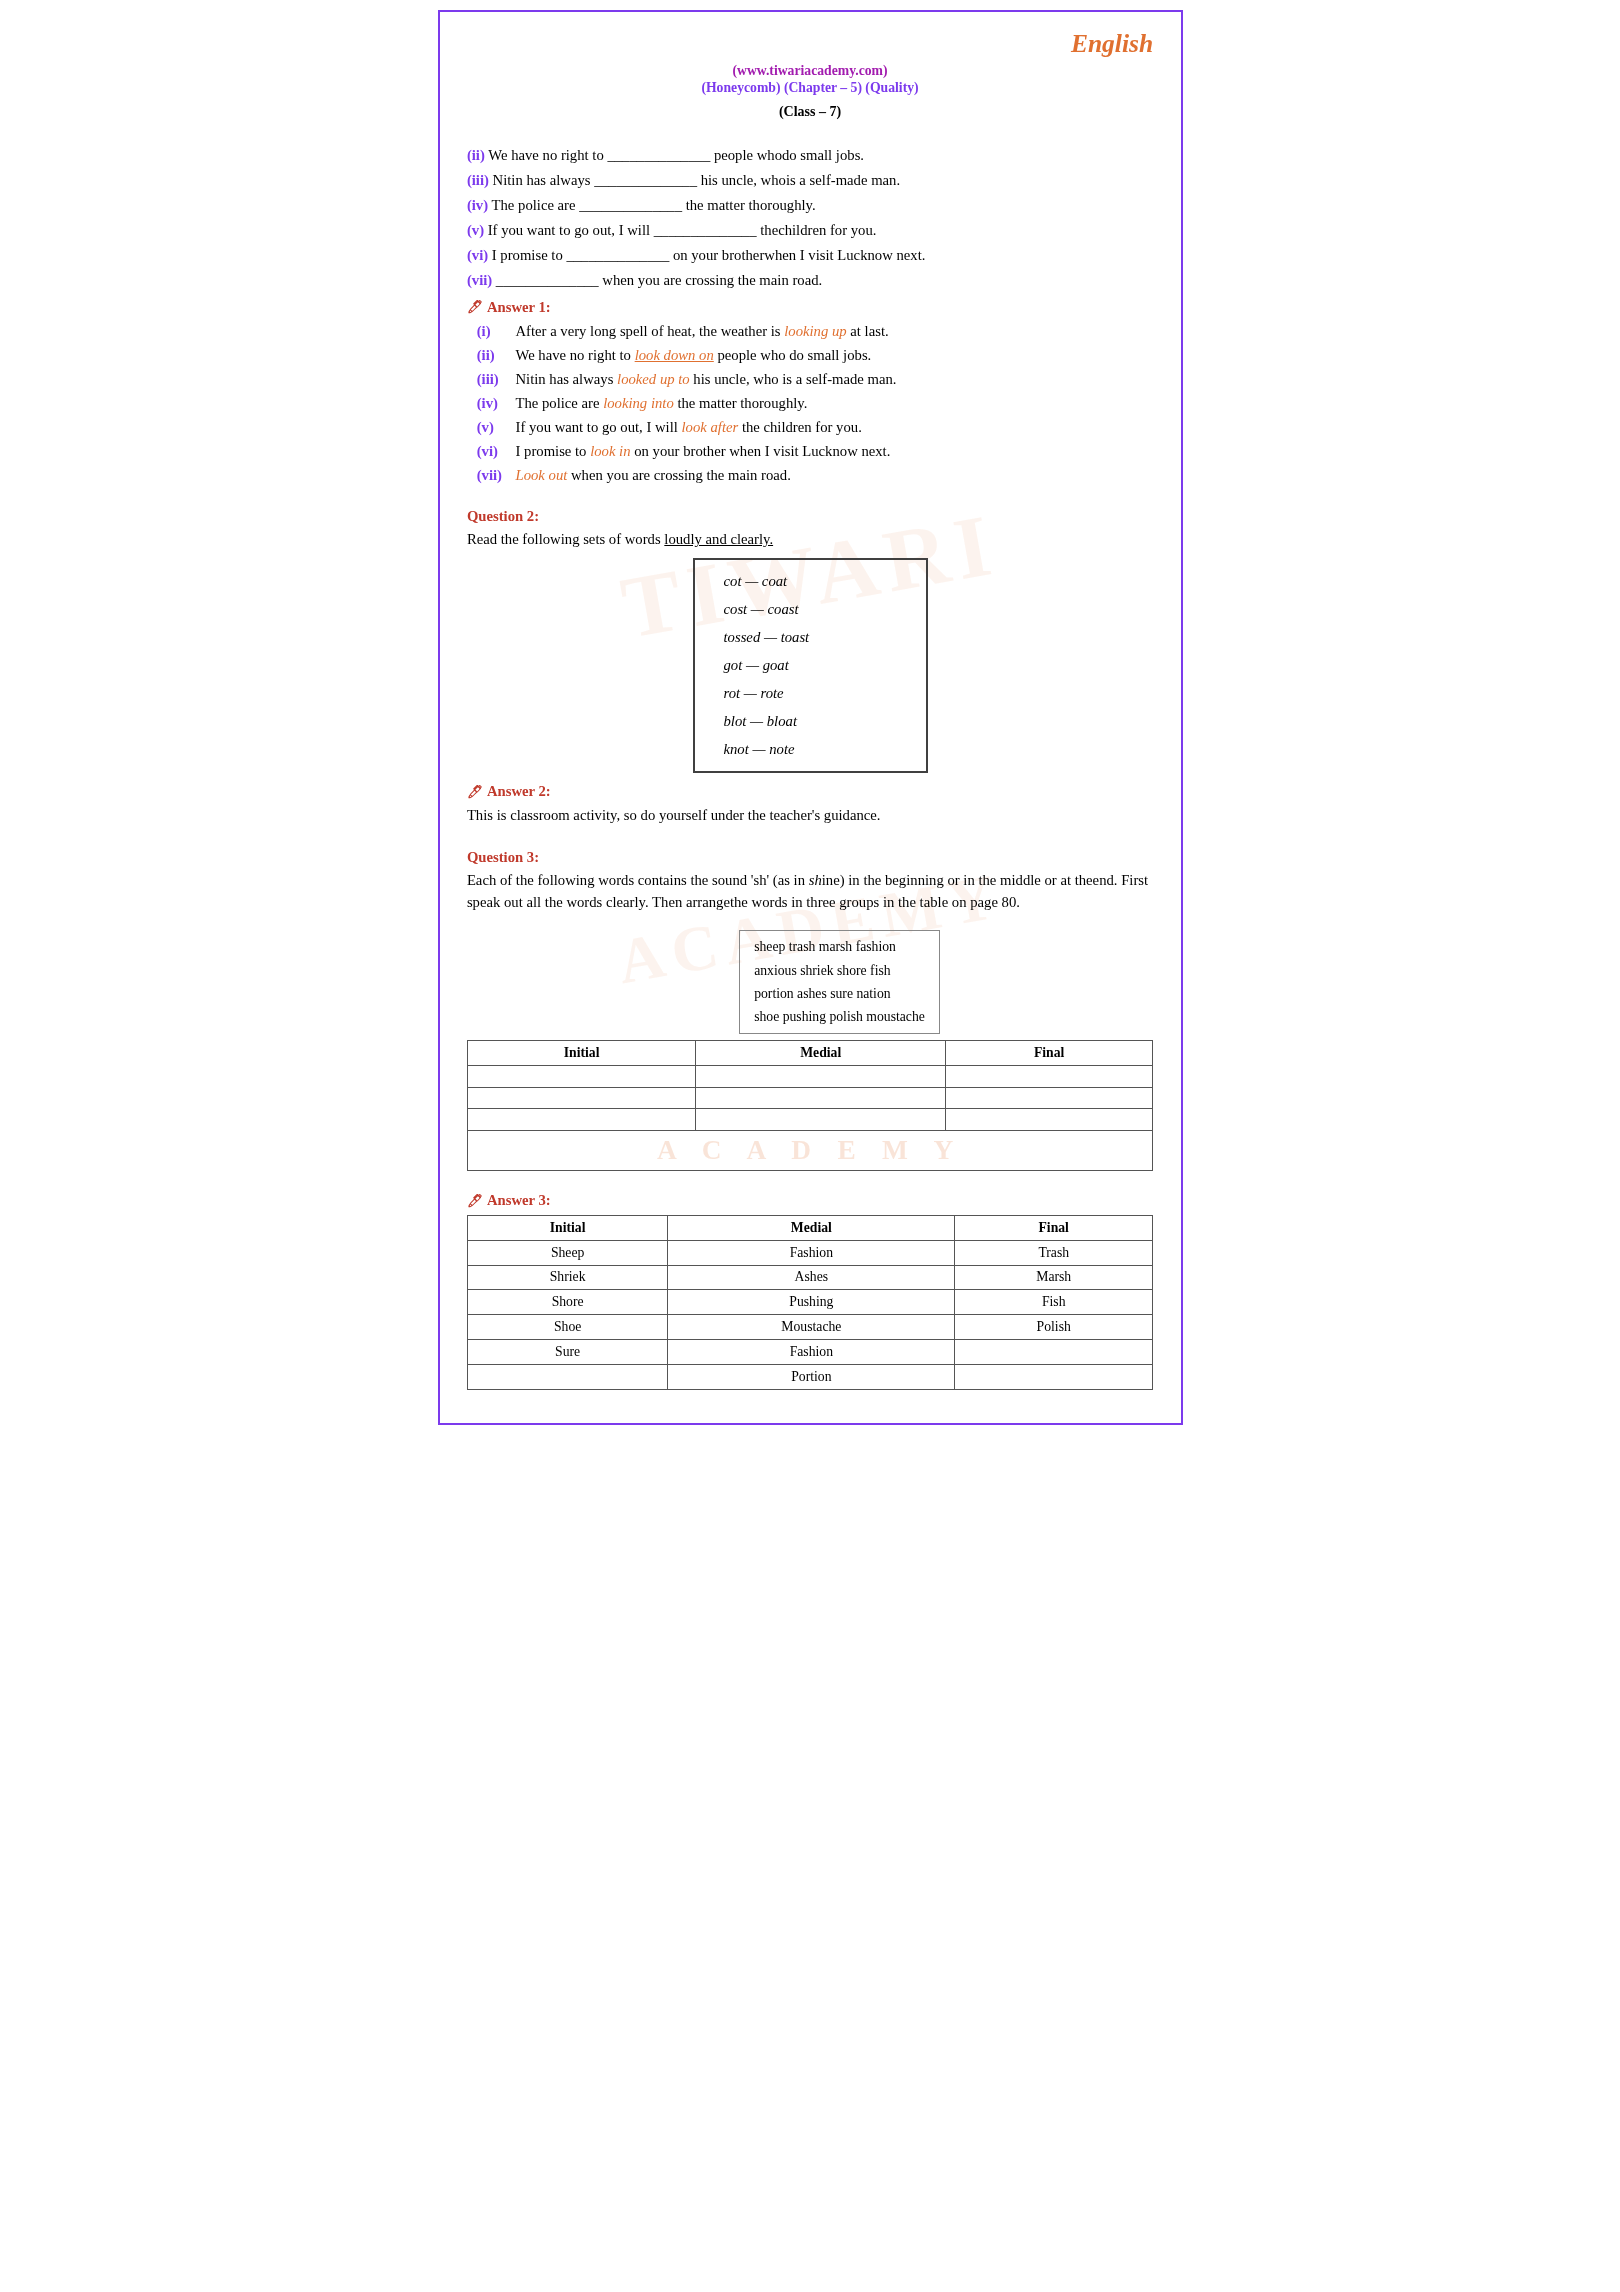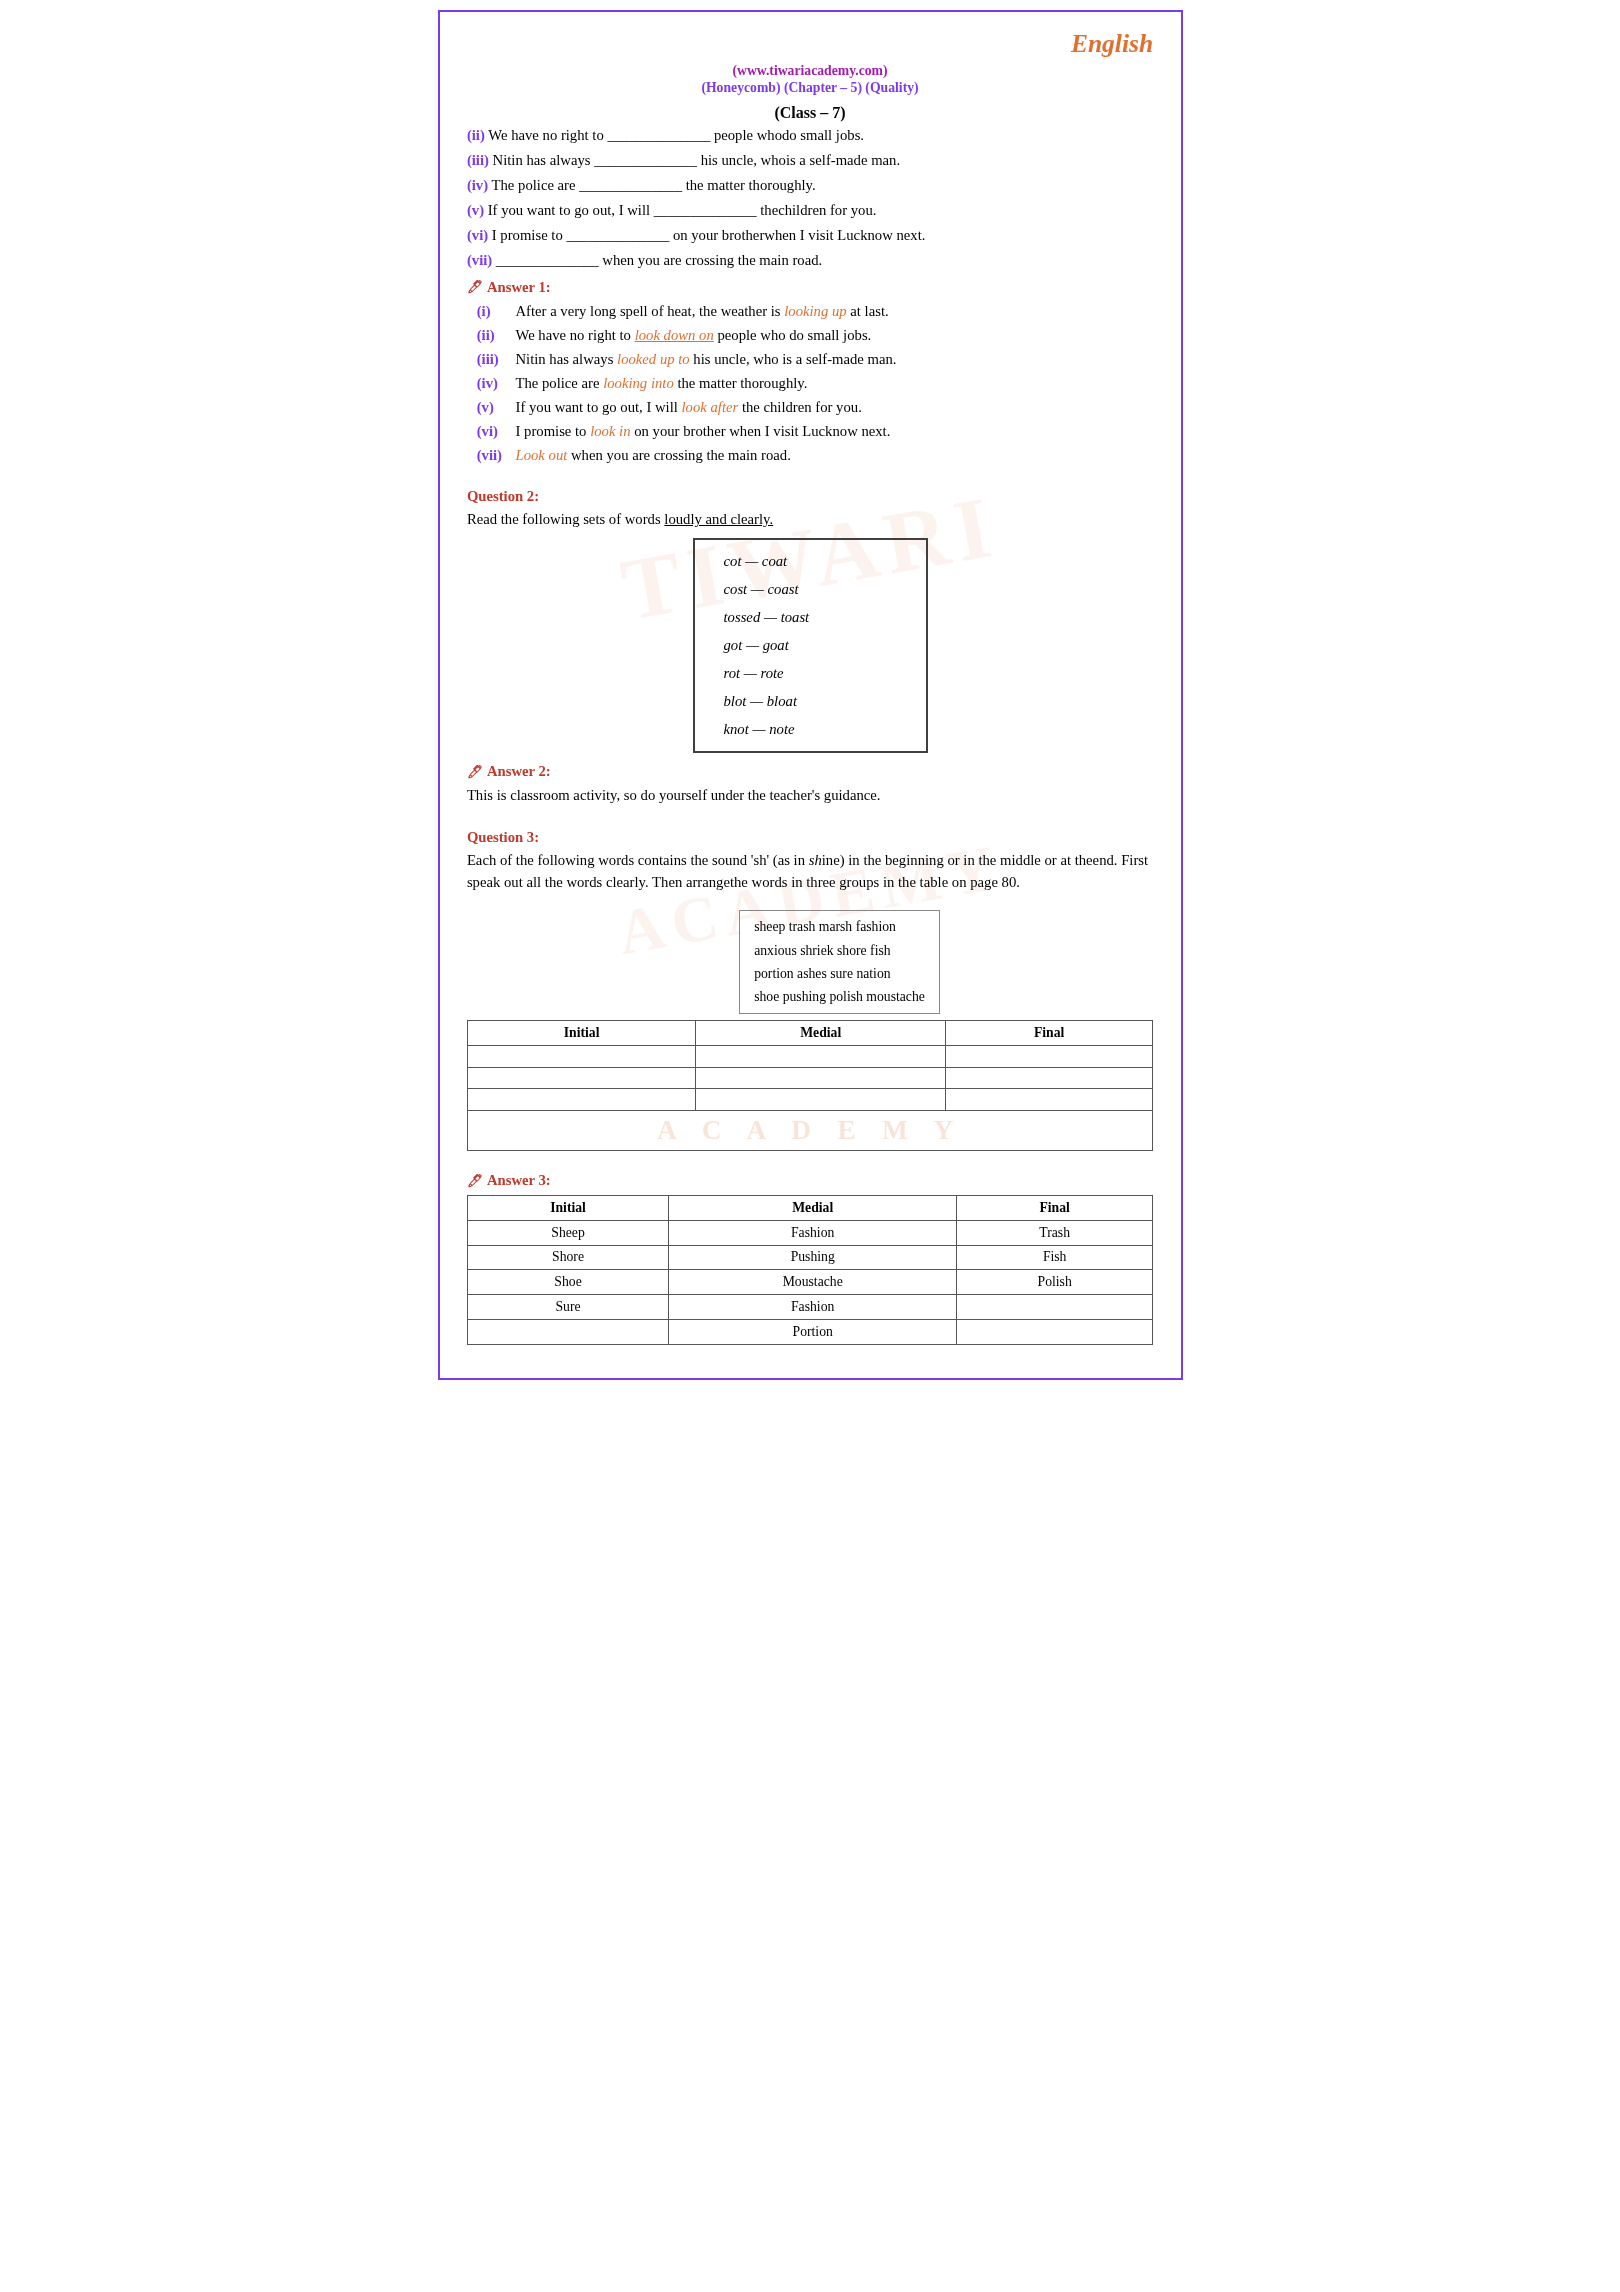--- a/index.html
+++ b/index.html
@@ -68,23 +68,23 @@
     .subtitle2 {
       text-align: center;
       color: #7c3aed;
       font-size: 13.7px;
       font-weight: bold;
       margin-bottom: 7.8px;
     }
     .subtitle3 {
       text-align: center;
       color: #000;
-      font-size: 16px;
-      font-weight: bold;
-      margin-bottom: 2px;
+      font-size: 14px;
+      font-weight: bold;
+      margin-bottom: 24px;
     }
     .answer-heading {
       color: #c0392b;
       font-weight: bold;
       font-size: 14.7px;
       margin: 7.8px 0 3.9px 0;
       display: flex;
       align-items: center;
       gap: 3.9px;
     }
@@ -308,20 +308,25 @@
         <th>Initial</th>
         <th>Medial</th>
         <th>Final</th>
       </tr>
       <tr>
         <td>Sheep</td>
             <td>Fashion</td>
             <td>Trash</td>
       </tr>
       <tr>
+        <td>Shriek</td>
+            <td>Ashes</td>
+            <td>Marsh</td>
+      </tr>
+      <tr>
         <td>Shore</td>
             <td>Pushing</td>
             <td>Fish</td>
       </tr>
       <tr>
         <td>Shoe</td>
             <td>Moustache</td>
             <td>Polish</td>
       </tr>
       <tr>

